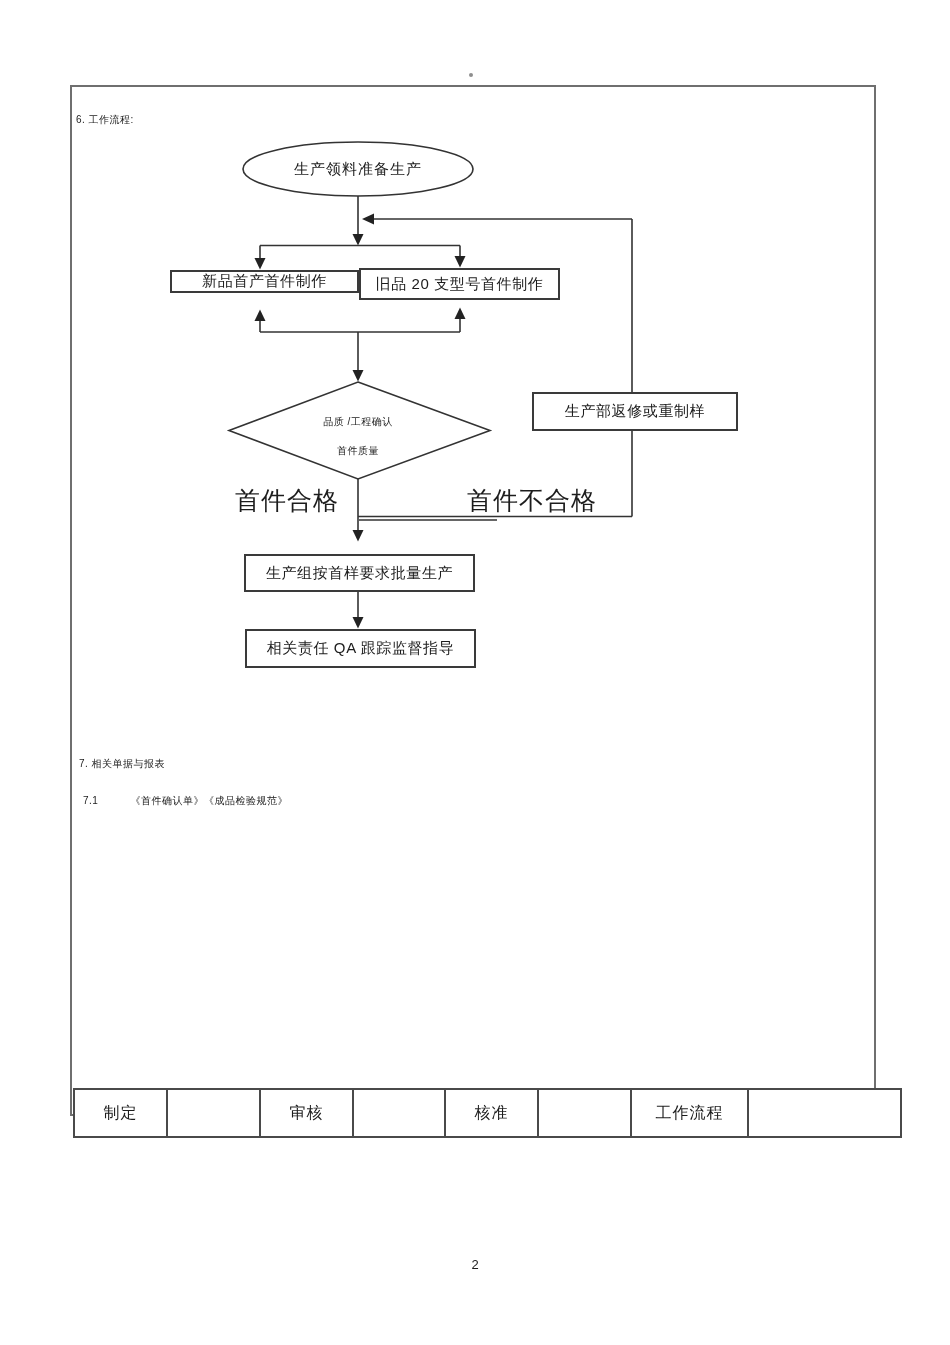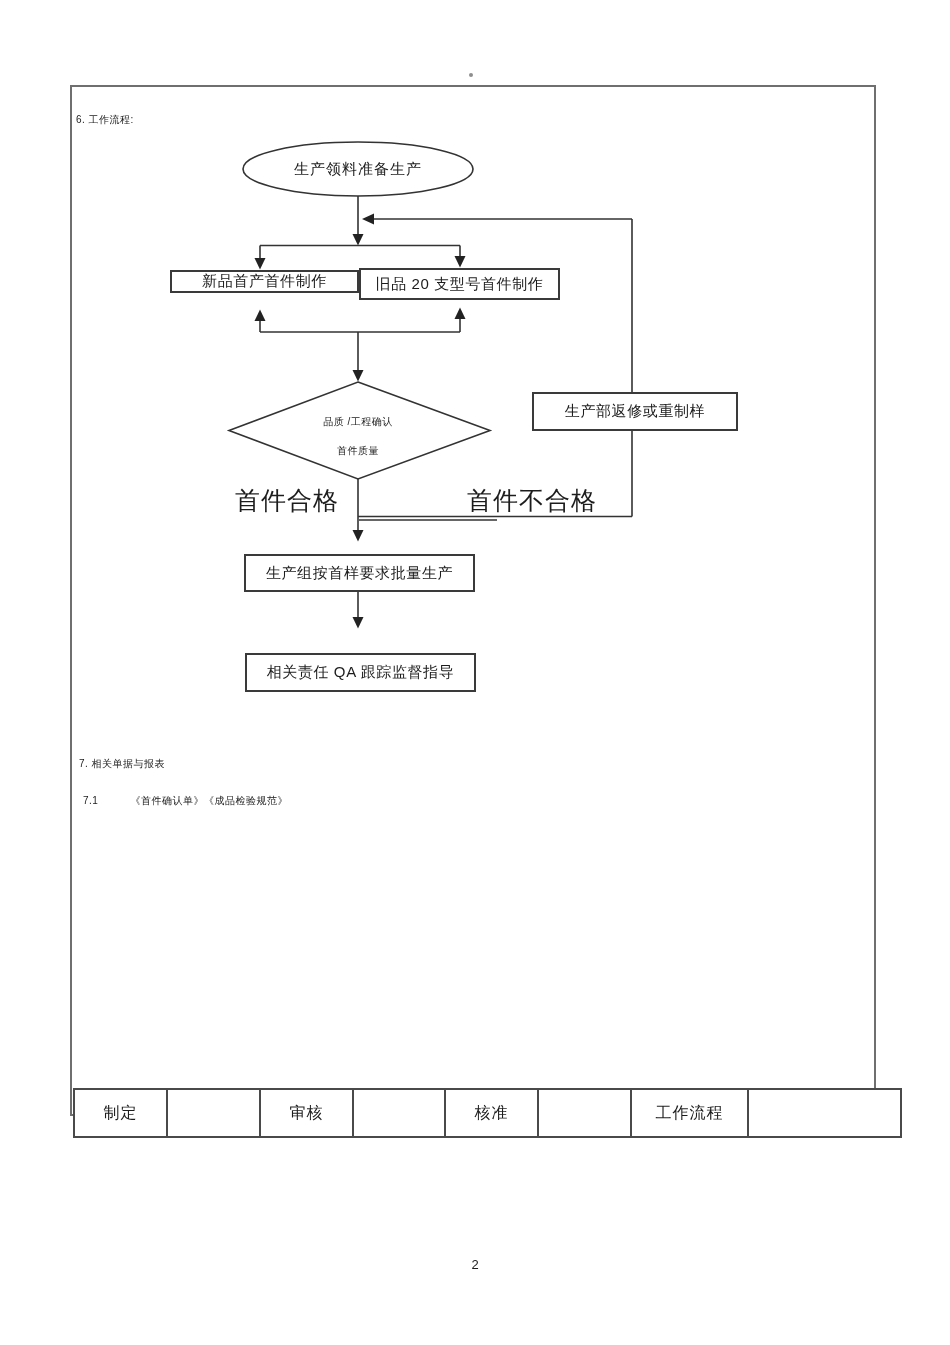--- a/index.html
+++ b/index.html
@@ -27,21 +27,21 @@
   .s71 .books { margin-left:32px; letter-spacing:0.5px; }
   .flow-box {
     position:absolute; border:2px solid #3a3a3a; background:#ffffff;
     display:flex; align-items:center; justify-content:center;
     font-size:15px; letter-spacing:0.6px; text-align:center;
   }
   .box-new    { left:170px; top:270px; width:189px; height:23px; }
   .box-old    { left:359px; top:268px; width:201px; height:32px; }
   .box-rework { left:532px; top:392px; width:206px; height:39px; }
   .box-batch  { left:244px; top:542px; width:231px; height:38px;margin-top:12px; }
-  .box-qa     { left:245px; top:653px; width:231px; height:39px; }
+  .box-qa     { left:245px; top:629px; width:231px; height:39px; }
   .ellipse-text {
     position:absolute; left:243px; top:142px; width:230px; height:54px;
     display:flex; align-items:center; justify-content:center;
     font-size:15px; letter-spacing:1px;
   }
   .diamond-text {
     position:absolute; left:258px; top:407px; width:200px;
     text-align:center; font-size:10px; line-height:29px; letter-spacing:0.5px;
   }
   .branch-label {

